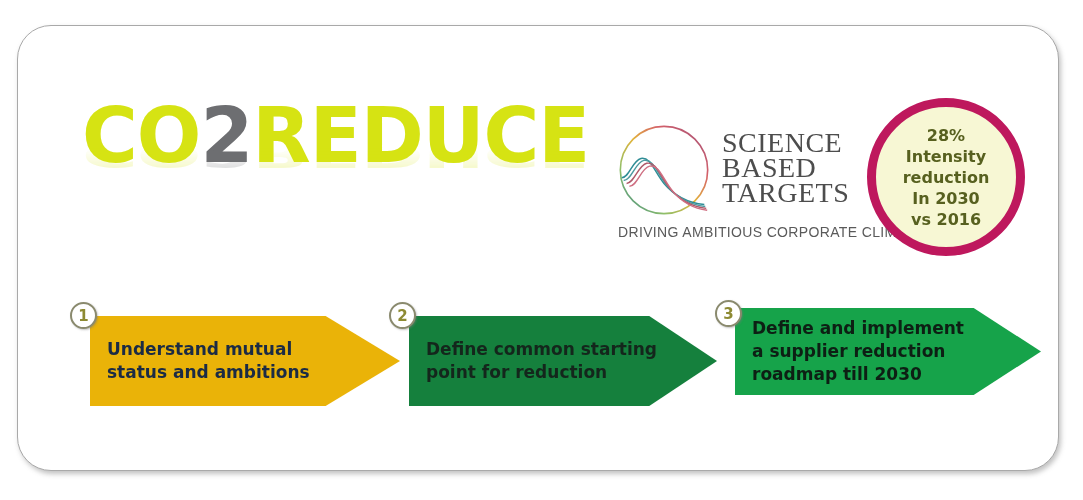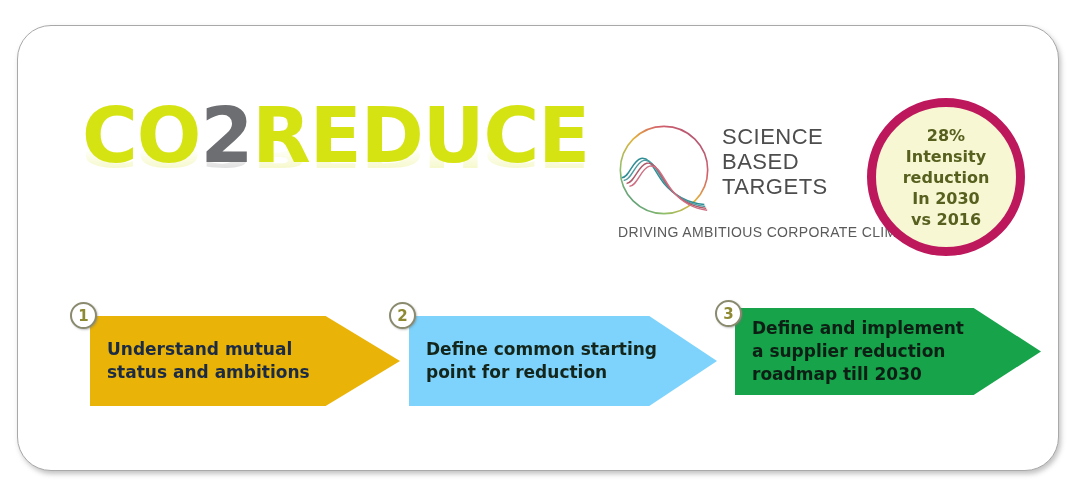--- a/index.html
+++ b/index.html
@@ -77,23 +77,23 @@
     position:absolute;
     left:598px; top:96px;
     width:232px; height:118px;
   }
   .sbt-mark{
     position:absolute; left:0; top:0;
     width:96px; height:96px;
   }
   .sbt-words{
     position:absolute;
-    left:106px; top:2px;
-    font-family:Liberation Sans, sans-serif;
-    font-size:22px;
+    left:106px; top:8px;
+    font-family:Liberation Serif, serif;
+    font-size:28px;
     line-height:25px;
     letter-spacing:.5px;
     color:#4d4d4d;
     font-weight:400;
   }
   .sbt-tag{
     position:absolute;
     left:2px; top:102px;
     font-family:"Liberation Sans", sans-serif;
     font-size:14px;
@@ -174,21 +174,21 @@
   #step-1 .arrow{
     width:310px; height:90px;
     background:#eab308;
     clip-path:polygon(0 0, 76% 0, 100% 50%, 76% 100%, 0 100%);
   }
   #step-1 .arrow-label{ color:#1b2b45; }
   
   #step-2{ left:371px; }
   #step-2 .arrow{
     width:308px; height:90px;
-    background:#7dd3fc;
+    background:#15803d;
     clip-path:polygon(0 0, 78% 0, 100% 50%, 78% 100%, 0 100%);
   }
   #step-2 .arrow-label{ color:#14261c; }
   
   #step-3{ left:697px; }
   #step-3 .arrow{
     width:306px; height:87px;
     top:6px;
     background:#16a34a;
     clip-path:polygon(0 0, 78% 0, 100% 50%, 78% 100%, 0 100%);

